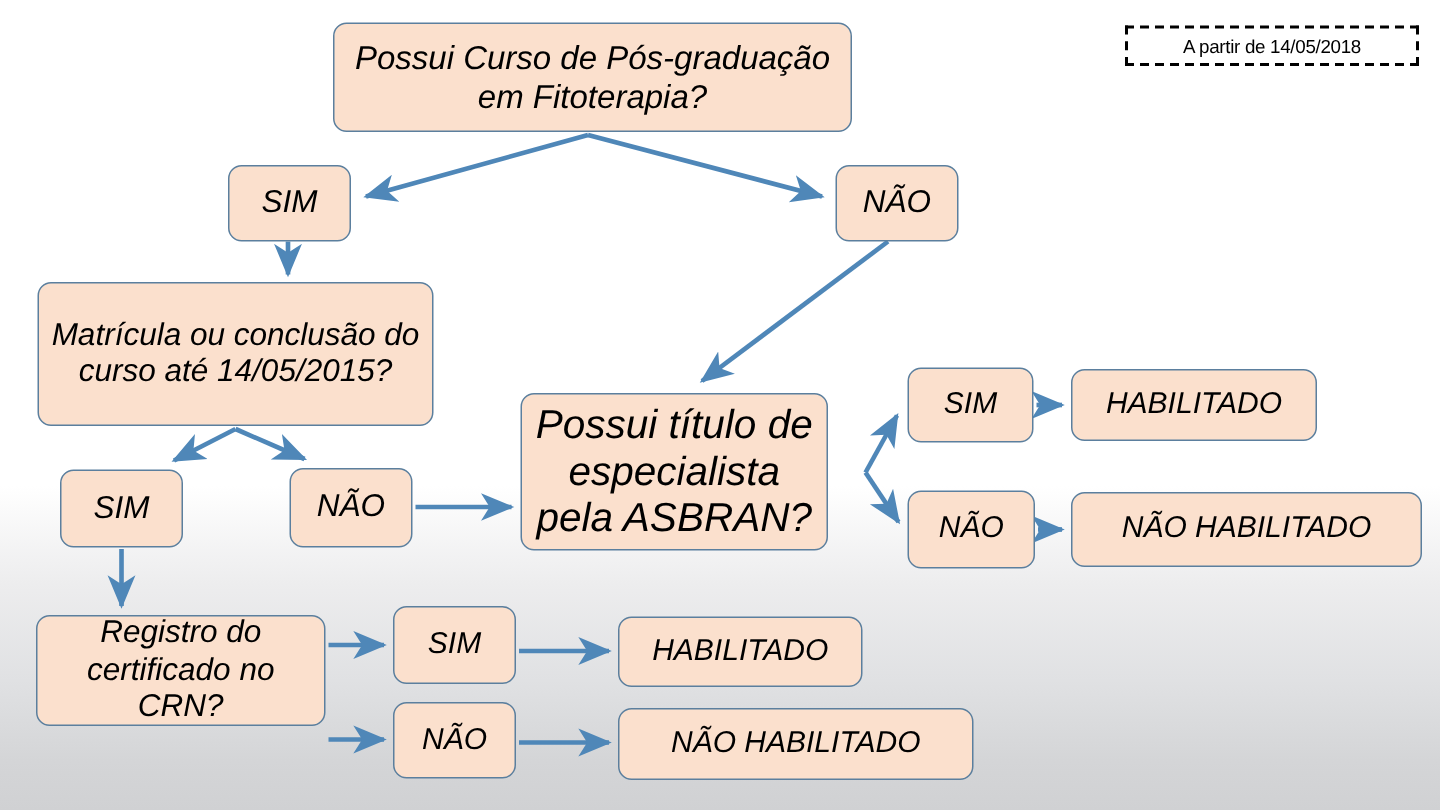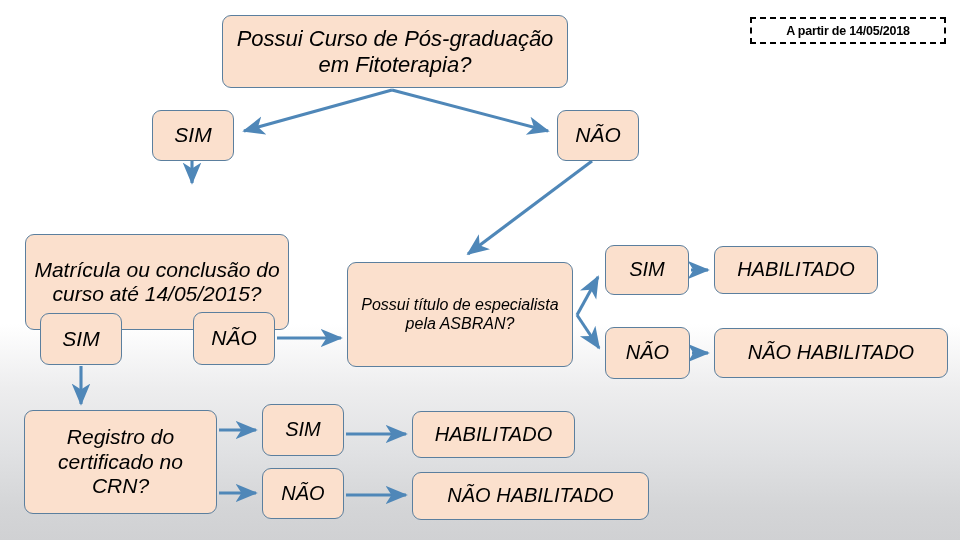--- a/index.html
+++ b/index.html
@@ -52,37 +52,37 @@
   .note-box {
     position: absolute;
     box-sizing: border-box;
     background: #ffffff;
     border: 2px dashed #000000;
     display: flex;
     align-items: center;
     justify-content: center;
     color: #000000;
     font-size: 12.5px;
-    font-weight: 700;
+    font-weight: 400;
     letter-spacing: -0.2px;
     z-index: 3;
   }
   
   #n-pos       { left:222px; top:15px;  width:346px; height:73px;  font-size:22px; }
   #n-sim1      { left:152px; top:110px; width:82px;  height:51px;  font-size:21px; }
   #n-nao1      { left:557px; top:110px; width:82px;  height:51px;  font-size:21px; }
-  #n-matricula { left:25px;  top:188px; width:264px; height:96px;  font-size:21px;margin-top:46px; }
+  #n-matricula { left:25px;  top:188px; width:264px; height:96px;  font-size:21px; }
   #n-sim2      { left:40px;  top:313px; width:82px;  height:52px;  font-size:21px; }
   #n-nao2      { left:193px; top:312px; width:82px;  height:53px;  font-size:21px; }
-  #n-asbran    { left:347px; top:262px; width:226px; height:105px; font-size:16px; }
+  #n-asbran    { left:347px; top:262px; width:205px; height:105px; font-size:27px; }
   #n-sim3      { left:605px; top:245px; width:84px;  height:50px;  font-size:20px; }
   #n-hab1      { left:714px; top:246px; width:164px; height:48px;  font-size:20px; }
   #n-nao3      { left:605px; top:327px; width:85px;  height:52px;  font-size:20px; }
   #n-naohab1   { left:714px; top:328px; width:234px; height:50px;  font-size:20px; }
-  #n-registro  { left:24px;  top:410px; width:193px; height:104px;  font-size:21px; }
+  #n-registro  { left:24px;  top:410px; width:193px; height:74px;  font-size:21px; }
   #n-sim4      { left:262px; top:404px; width:82px;  height:52px;  font-size:20px; }
   #n-hab2      { left:412px; top:411px; width:163px; height:47px;  font-size:20px; }
   #n-nao4      { left:262px; top:468px; width:82px;  height:51px;  font-size:20px; }
   #n-naohab2   { left:412px; top:472px; width:237px; height:48px;  font-size:20px; }
   #note-2018   { left:750px; top:17px;  width:196px; height:27px; }
 </style>
 </head>
 <body>
 
 <div id="canvas">

